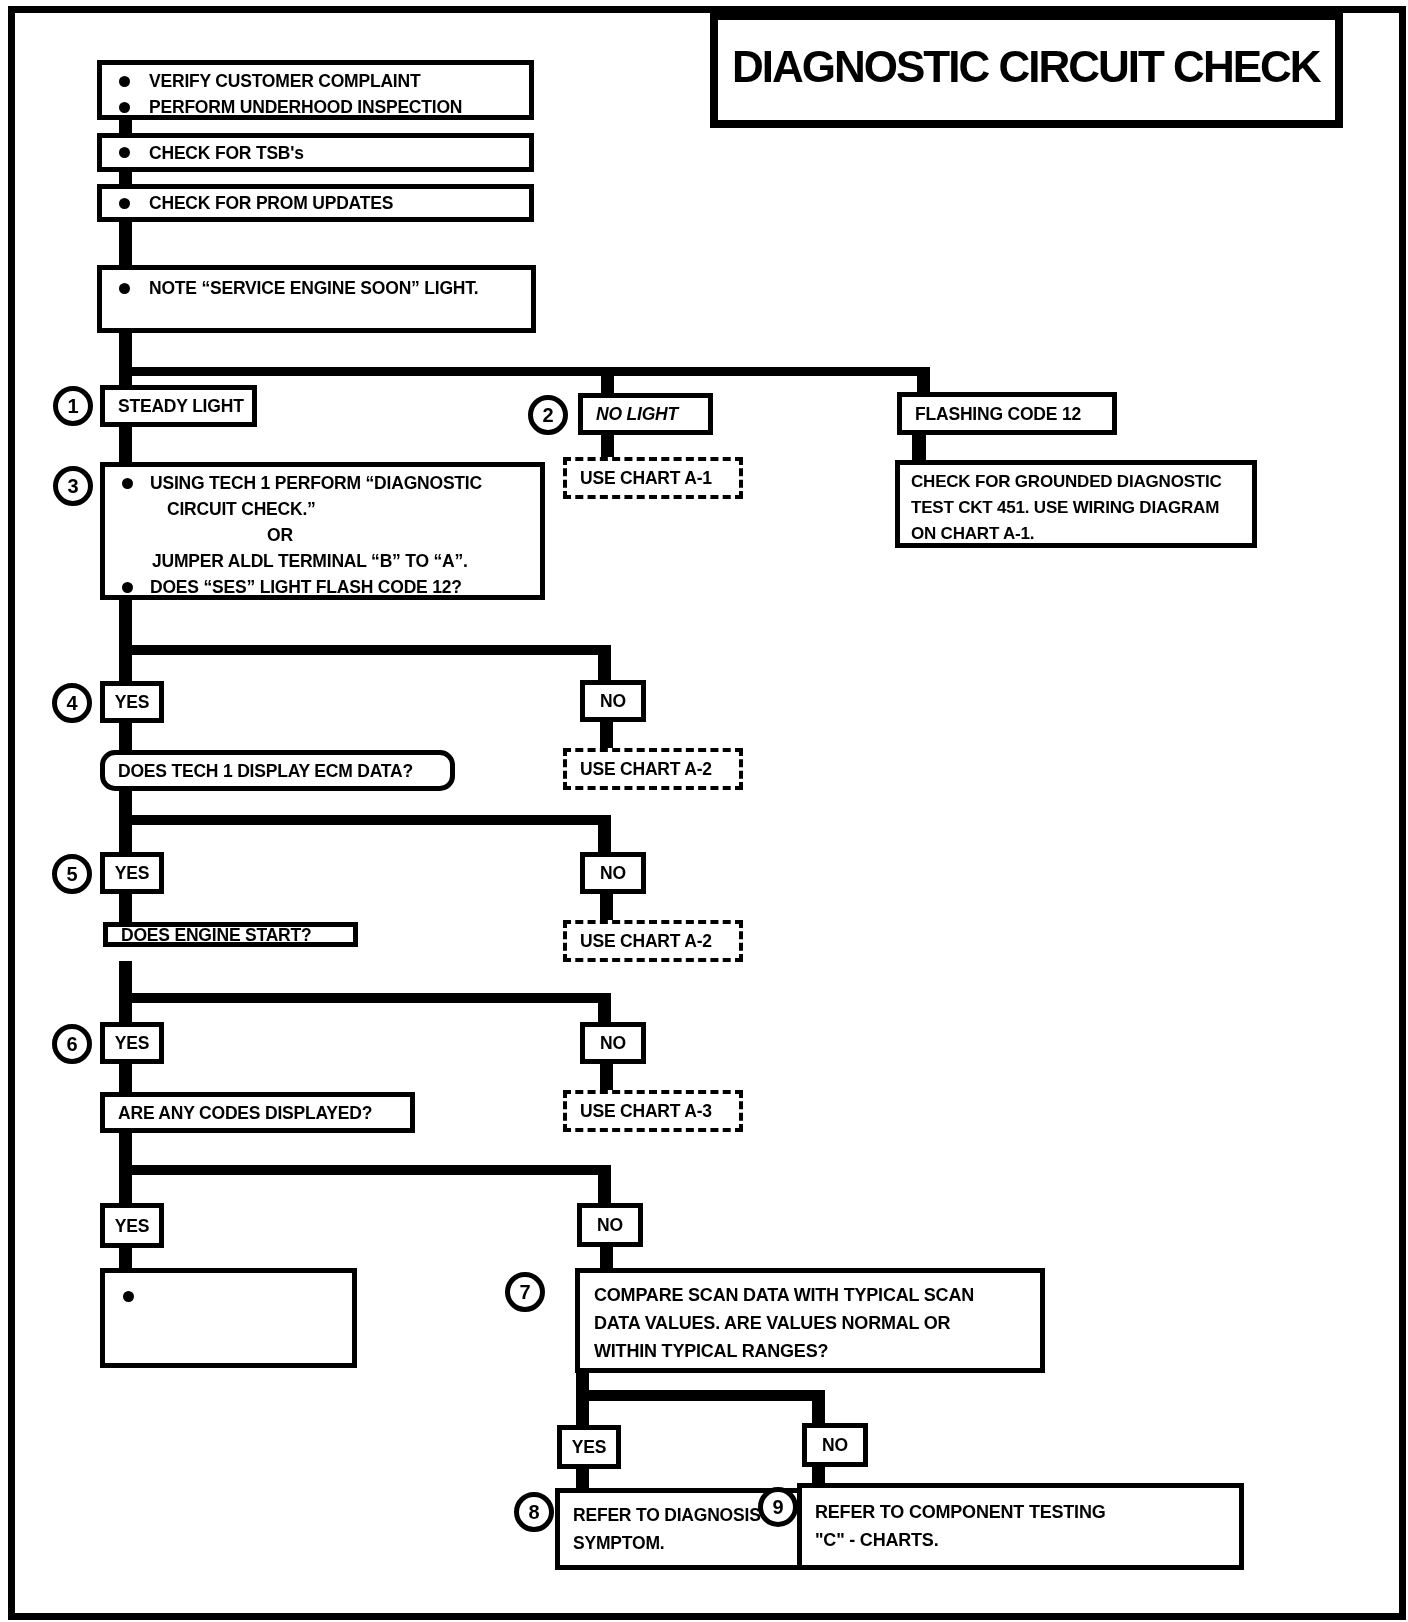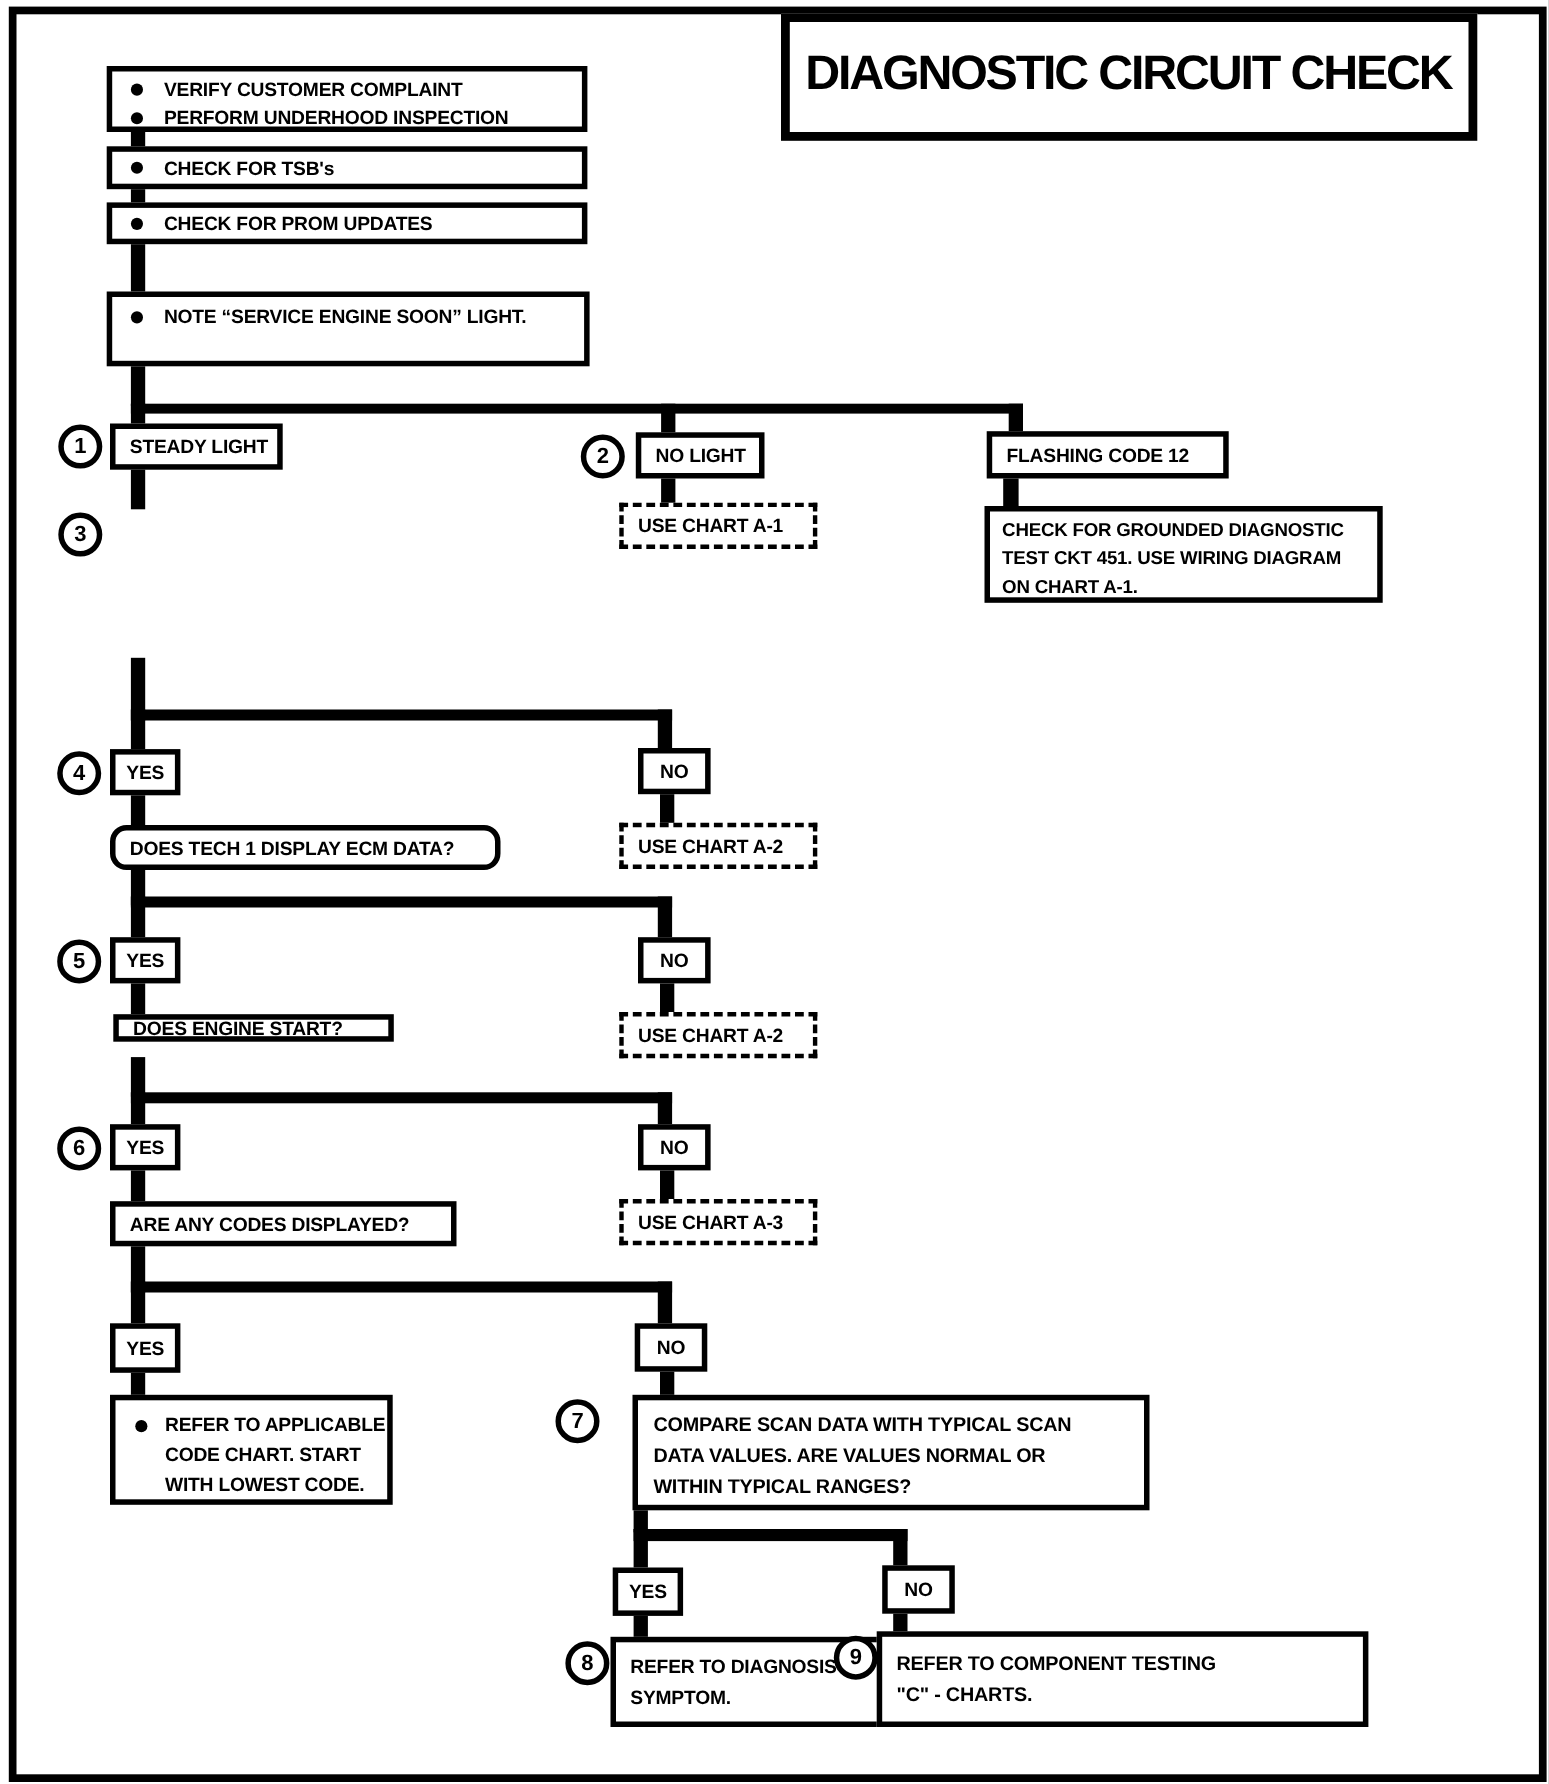--- a/index.html
+++ b/index.html
@@ -116,41 +116,56 @@
         </div>
     </div>
   </div>
 
   <div class="circle" style="left:53px;top:386px;">1</div>
   <div class="box z2 lft" style="left:100px;top:385px;width:157px;height:42px;">
     <span class="txt">STEADY LIGHT</span>
   </div>
 
   <div class="circle" style="left:528px;top:395px;">2</div>
-  <div class="box z2 lft" style="left:578px;top:393px;width:117px;height:42px;">
+  <div class="box z2 lft" style="left:578px;top:393px;width:135px;height:42px;font-style:italic;">
     <span class="txt">NO LIGHT</span>
   </div>
 
   <div class="box z2 lft" style="left:897px;top:392px;width:220px;height:43px;">
     <span class="txt">FLASHING CODE 12</span>
   </div>
 
   <div class="box dashed z2 lft" style="left:563px;top:457px;width:180px;height:42px;">
     <span class="txt">USE CHART A-1</span>
   </div>
 
   <div class="box z2" style="left:895px;top:460px;width:362px;height:88px;">
     <div style="padding:4px 0 0 11px;">
       <div class="txt" style="font-size:17px;">CHECK FOR GROUNDED DIAGNOSTIC</div>
       <div class="txt" style="font-size:17px;">TEST CKT 451.  USE WIRING DIAGRAM</div>
       <div class="txt" style="font-size:17px;">ON CHART A-1.</div>
     </div>
   </div>
 
   <div class="circle" style="left:53px;top:466px;">3</div>
+  <div class="box z2" style="left:100px;top:462px;width:445px;height:138px;">
+    <div style="padding-top:3px;">
+      <div class="row" style="gap:17px;">
+          <span class="bullet"></span>
+          <span class="txt">USING TECH 1 PERFORM “DIAGNOSTIC</span>
+        </div>
+      <div class="txt" style="padding-left:62px;">CIRCUIT CHECK.”</div>
+      <div class="txt" style="padding-left:162px;">OR</div>
+      <div class="txt" style="padding-left:47px;">JUMPER ALDL TERMINAL “B” TO “A”.</div>
+      <div class="row" style="gap:17px;">
+          <span class="bullet"></span>
+          <span class="txt">DOES “SES” LIGHT FLASH CODE 12?</span>
+        </div>
+    </div>
+  </div>
 
   <div class="circle" style="left:52px;top:683px;">4</div>
   <div class="box z2 ctr" style="left:100px;top:681px;width:64px;height:42px;">
     <span class="txt">YES</span>
   </div>
   <div class="box z2 ctr" style="left:580px;top:680px;width:66px;height:42px;">
     <span class="txt">NO</span>
   </div>
   <div class="box z2 lft" style="left:100px;top:750px;width:355px;height:41px;border-radius:15px;">
     <span class="txt">DOES TECH 1 DISPLAY ECM DATA?</span>
@@ -190,25 +205,20 @@
   <div class="box z2 ctr" style="left:100px;top:1203px;width:64px;height:45px;">
     <span class="txt">YES</span>
   </div>
   <div class="box z2 ctr" style="left:577px;top:1203px;width:66px;height:44px;">
     <span class="txt">NO</span>
   </div>
 
   <div class="box z2" style="left:100px;top:1268px;width:257px;height:100px;">
     <div style="display:flex;gap:16px;padding:9px 0 0 18px;">
       <span class="bullet" style="margin-top:9px;"></span>
-      <div>
-        <div class="txt" style="line-height:27px;">REFER TO APPLICABLE</div>
-        <div class="txt" style="line-height:27px;">CODE CHART.  START</div>
-        <div class="txt" style="line-height:27px;">WITH LOWEST CODE.</div>
-      </div>
     </div>
   </div>
 
   <div class="circle" style="left:505px;top:1272px;">7</div>
   <div class="box z2" style="left:575px;top:1268px;width:470px;height:105px;">
     <div style="padding:8px 0 0 14px;">
       <div class="txt" style="font-size:18px;line-height:28px;">COMPARE SCAN DATA WITH TYPICAL  SCAN</div>
       <div class="txt" style="font-size:18px;line-height:28px;">DATA VALUES.  ARE VALUES  NORMAL OR</div>
       <div class="txt" style="font-size:18px;line-height:28px;">WITHIN TYPICAL RANGES?</div>
     </div>

